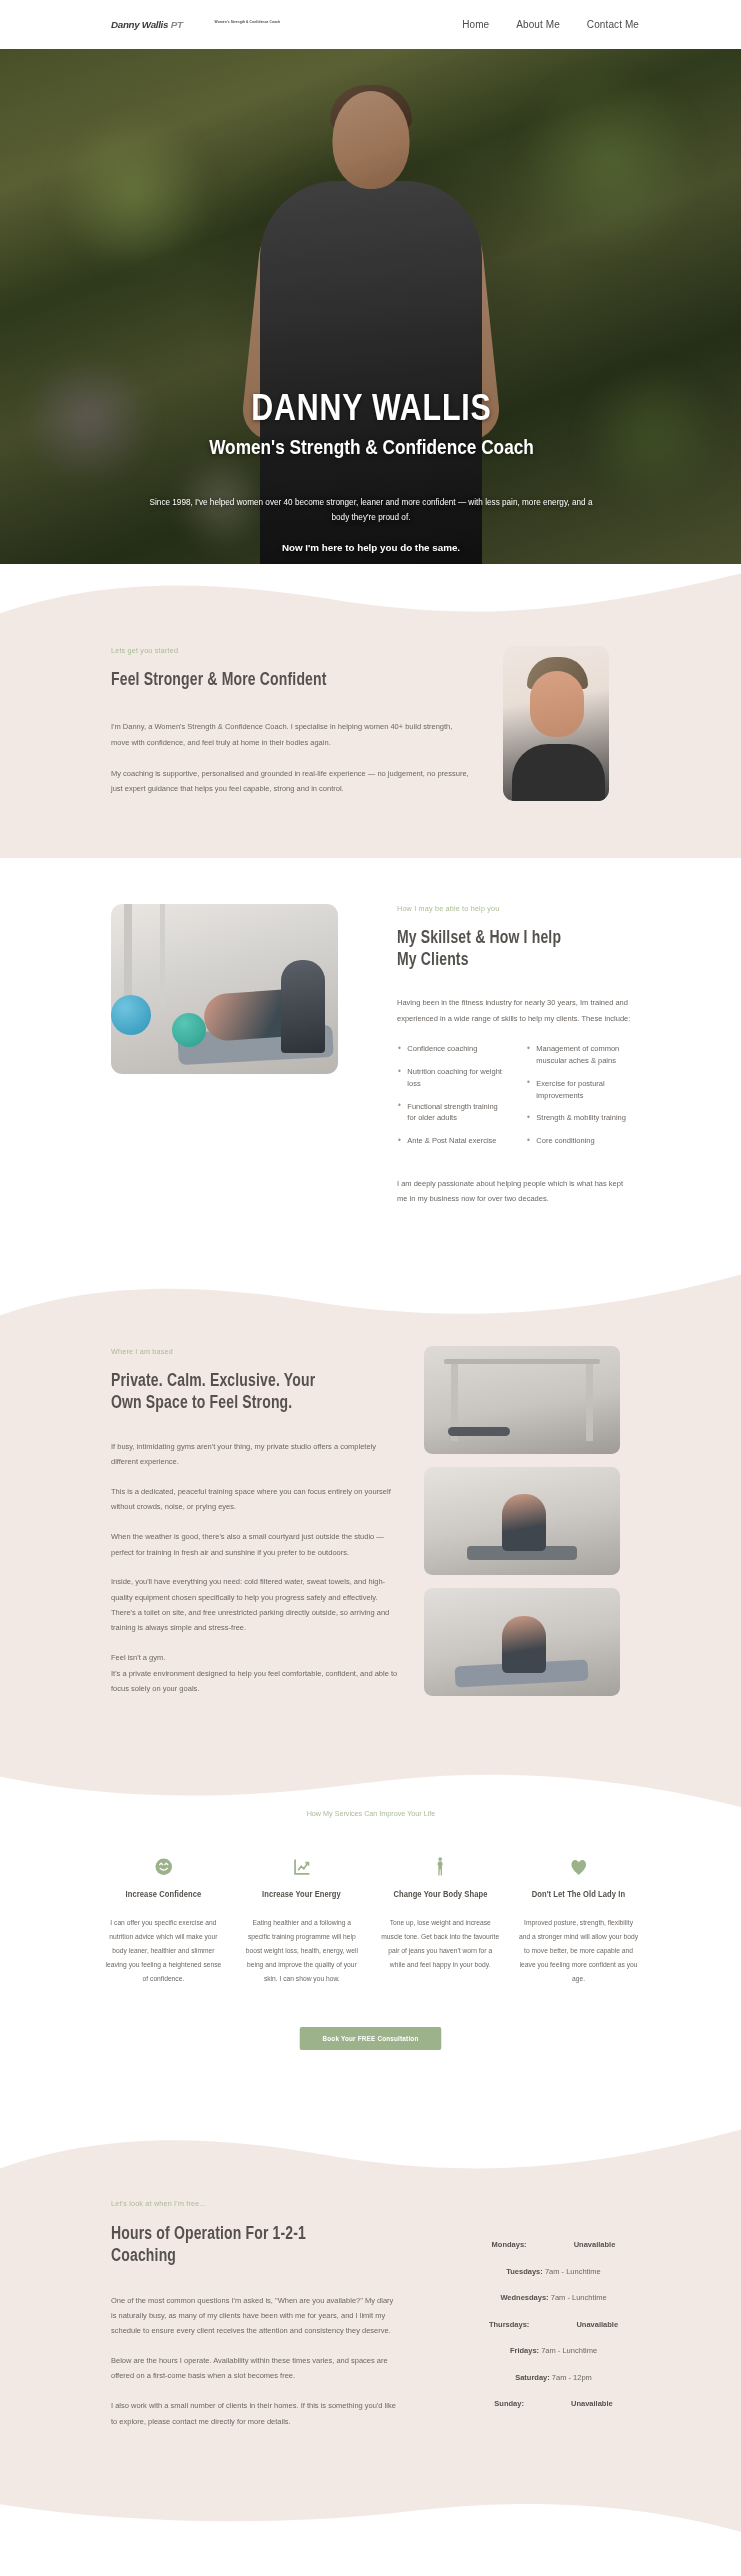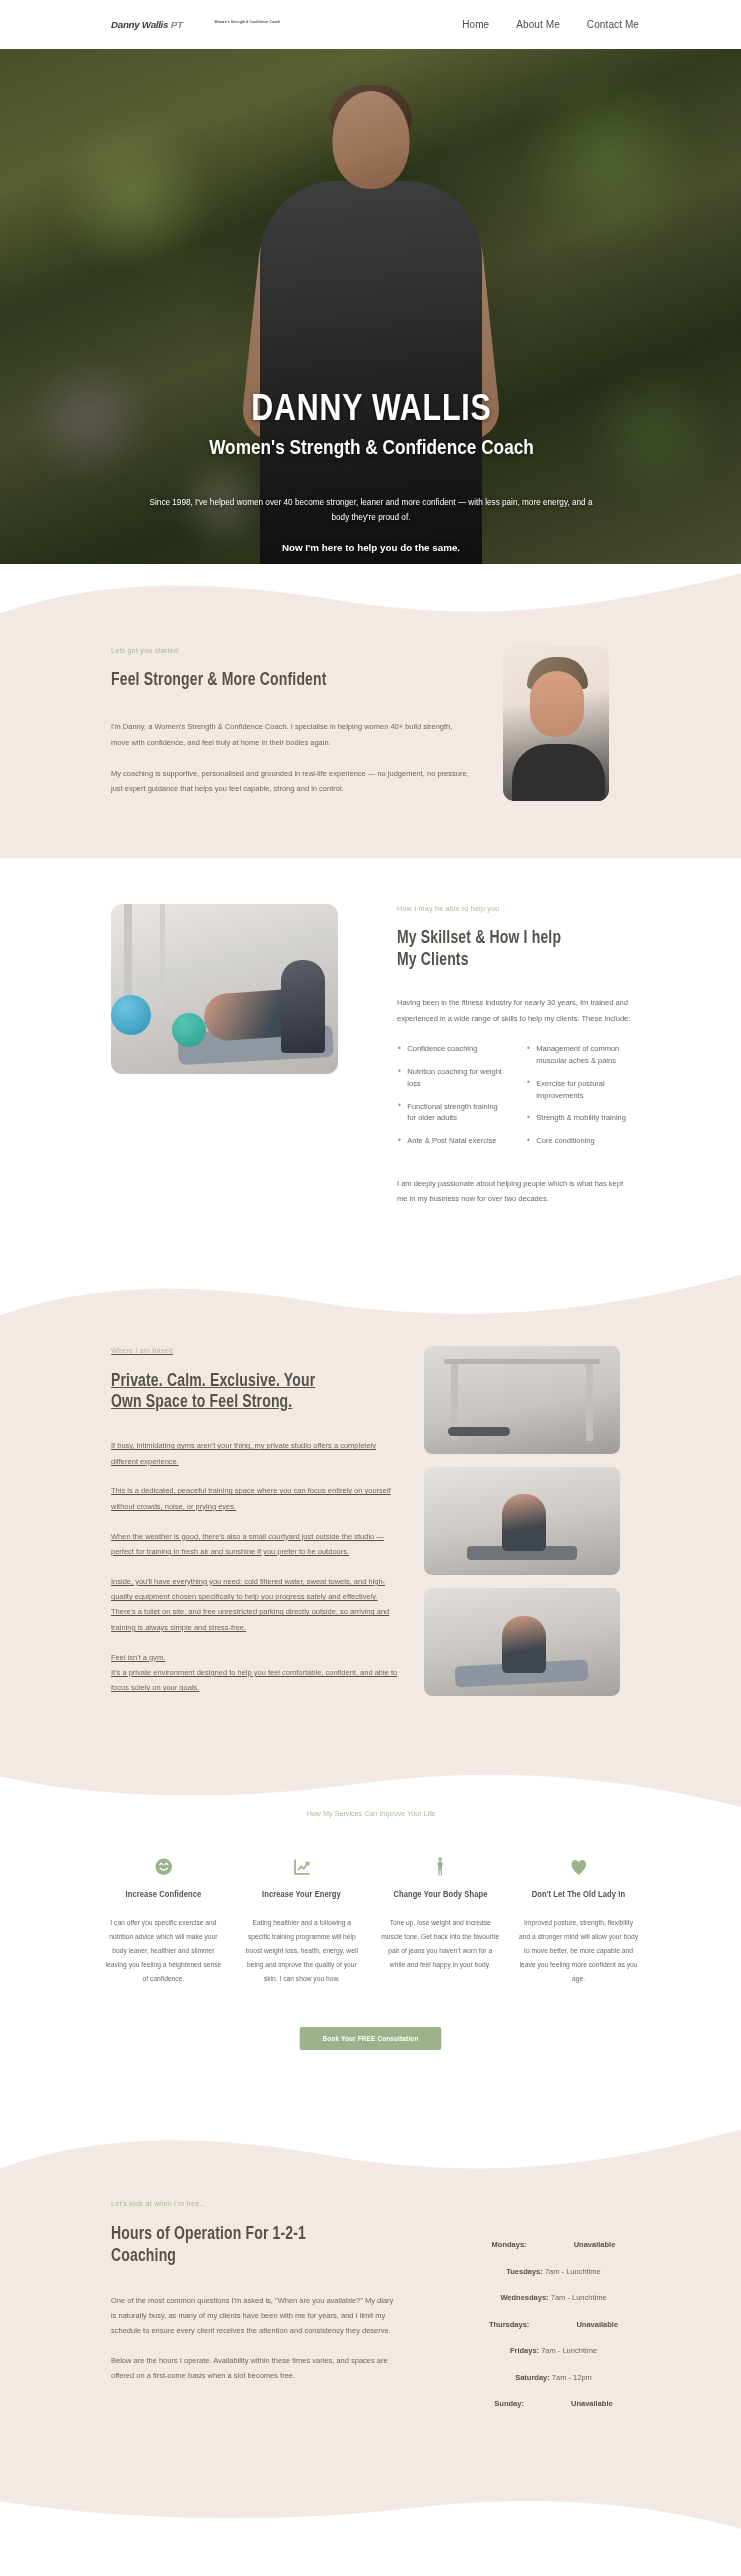--- a/index.html
+++ b/index.html
@@ -173,21 +173,21 @@
     position: relative; padding-left: 10.3px; margin-bottom: 11.3px;
     font-size: 7.5px; line-height: 1.55; color: #6d6762;
   }
   .skill-lists li:before {
     content: "•"; position: absolute; left: 1px; top: -0.5px; color: #9a948e; font-size: 8.2px;
   }
   .skill-foot { margin-top: 17.5px; }
 
   
   .sec-studio { position:relative; background:#f2e9e4; padding: 77px 111px 67px; }
-  .studio-grid { display:flex; gap: 24px; align-items: center; text-decoration: underline; }
+  .studio-grid { display:flex; gap: 24px; align-items: flex-end; }
   .studio-left { flex: 1 1 289px; max-width: 289px; }
   .studio-title { margin: 0 0 25px; max-width: 289px; }
   .studio-left p.body + p.body { margin-top: 14.4px; }
   .studio-right { flex: 0 0 196px; display:flex; flex-direction:column; gap: 13.4px; }
   .studio-img { width: 196px; height: 108px; border-radius: 8.2px; position: relative; overflow:hidden; }
   .si-1 { background: linear-gradient(170deg,#dedbd6 0%,#c8c5c0 55%,#9e9a95 100%); }
   .si-2 { background: linear-gradient(170deg,#e6e3df 0%,#cdc9c4 50%,#a7a39e 100%); }
   .si-3 { background: linear-gradient(170deg,#e2dedb 0%,#cac6c2 50%,#a5a19c 100%); }
   .si-bar { position:absolute; left:10%; top:12%; width:80%; height:5.2px; background:#b6b2ad; border-radius:2.1px;}
   .si-post { position:absolute; left:14%; top:12%; width:6.2px; height:76%; background:#c3bfba;}
@@ -412,20 +412,21 @@
   <section class="sec-hours">
     <svg class="wave-top" viewBox="0 0 1440 130" preserveAspectRatio="none">
       <path d="M0,0 L1440,0 L1440,24 C1120,110 880,118 620,72 C380,30 180,36 0,100 Z" fill="#ffffff"></path>
     </svg>
     <div class="hours-grid">
       <div class="hours-left">
         <div class="eyebrow">Let's look at when I'm free...</div>
         <h2 class="section-title hours-title">Hours of Operation For 1-2-1 Coaching</h2>
         <p class="body">One of the most common questions I'm asked is, "When are you available?" My diary is naturally busy, as many of my clients have been with me for years, and I limit my schedule to ensure every client receives the attention and consistency they deserve.</p>
         <p class="body">Below are the hours I operate. Availability within these times varies, and spaces are offered on a first-come basis when a slot becomes free.</p>
+        <p class="body">I also work with a small number of clients in their homes. If this is something you'd like to explore, please contact me directly for more details.</p>
       </div>
       <div class="hours-right">
         <div class="hours-row"><b>Mondays:</b><b> Unavailable</b></div>
         <div class="hours-row"><b>Tuesdays:</b><span> 7am - Lunchtime</span></div>
         <div class="hours-row"><b>Wednesdays:</b><span> 7am - Lunchtime</span></div>
         <div class="hours-row"><b>Thursdays:</b><b> Unavailable</b></div>
         <div class="hours-row"><b>Fridays:</b><span> 7am - Lunchtime</span></div>
         <div class="hours-row"><b>Saturday:</b><span> 7am - 12pm</span></div>
         <div class="hours-row"><b>Sunday:</b><b> Unavailable</b></div>
       </div>

